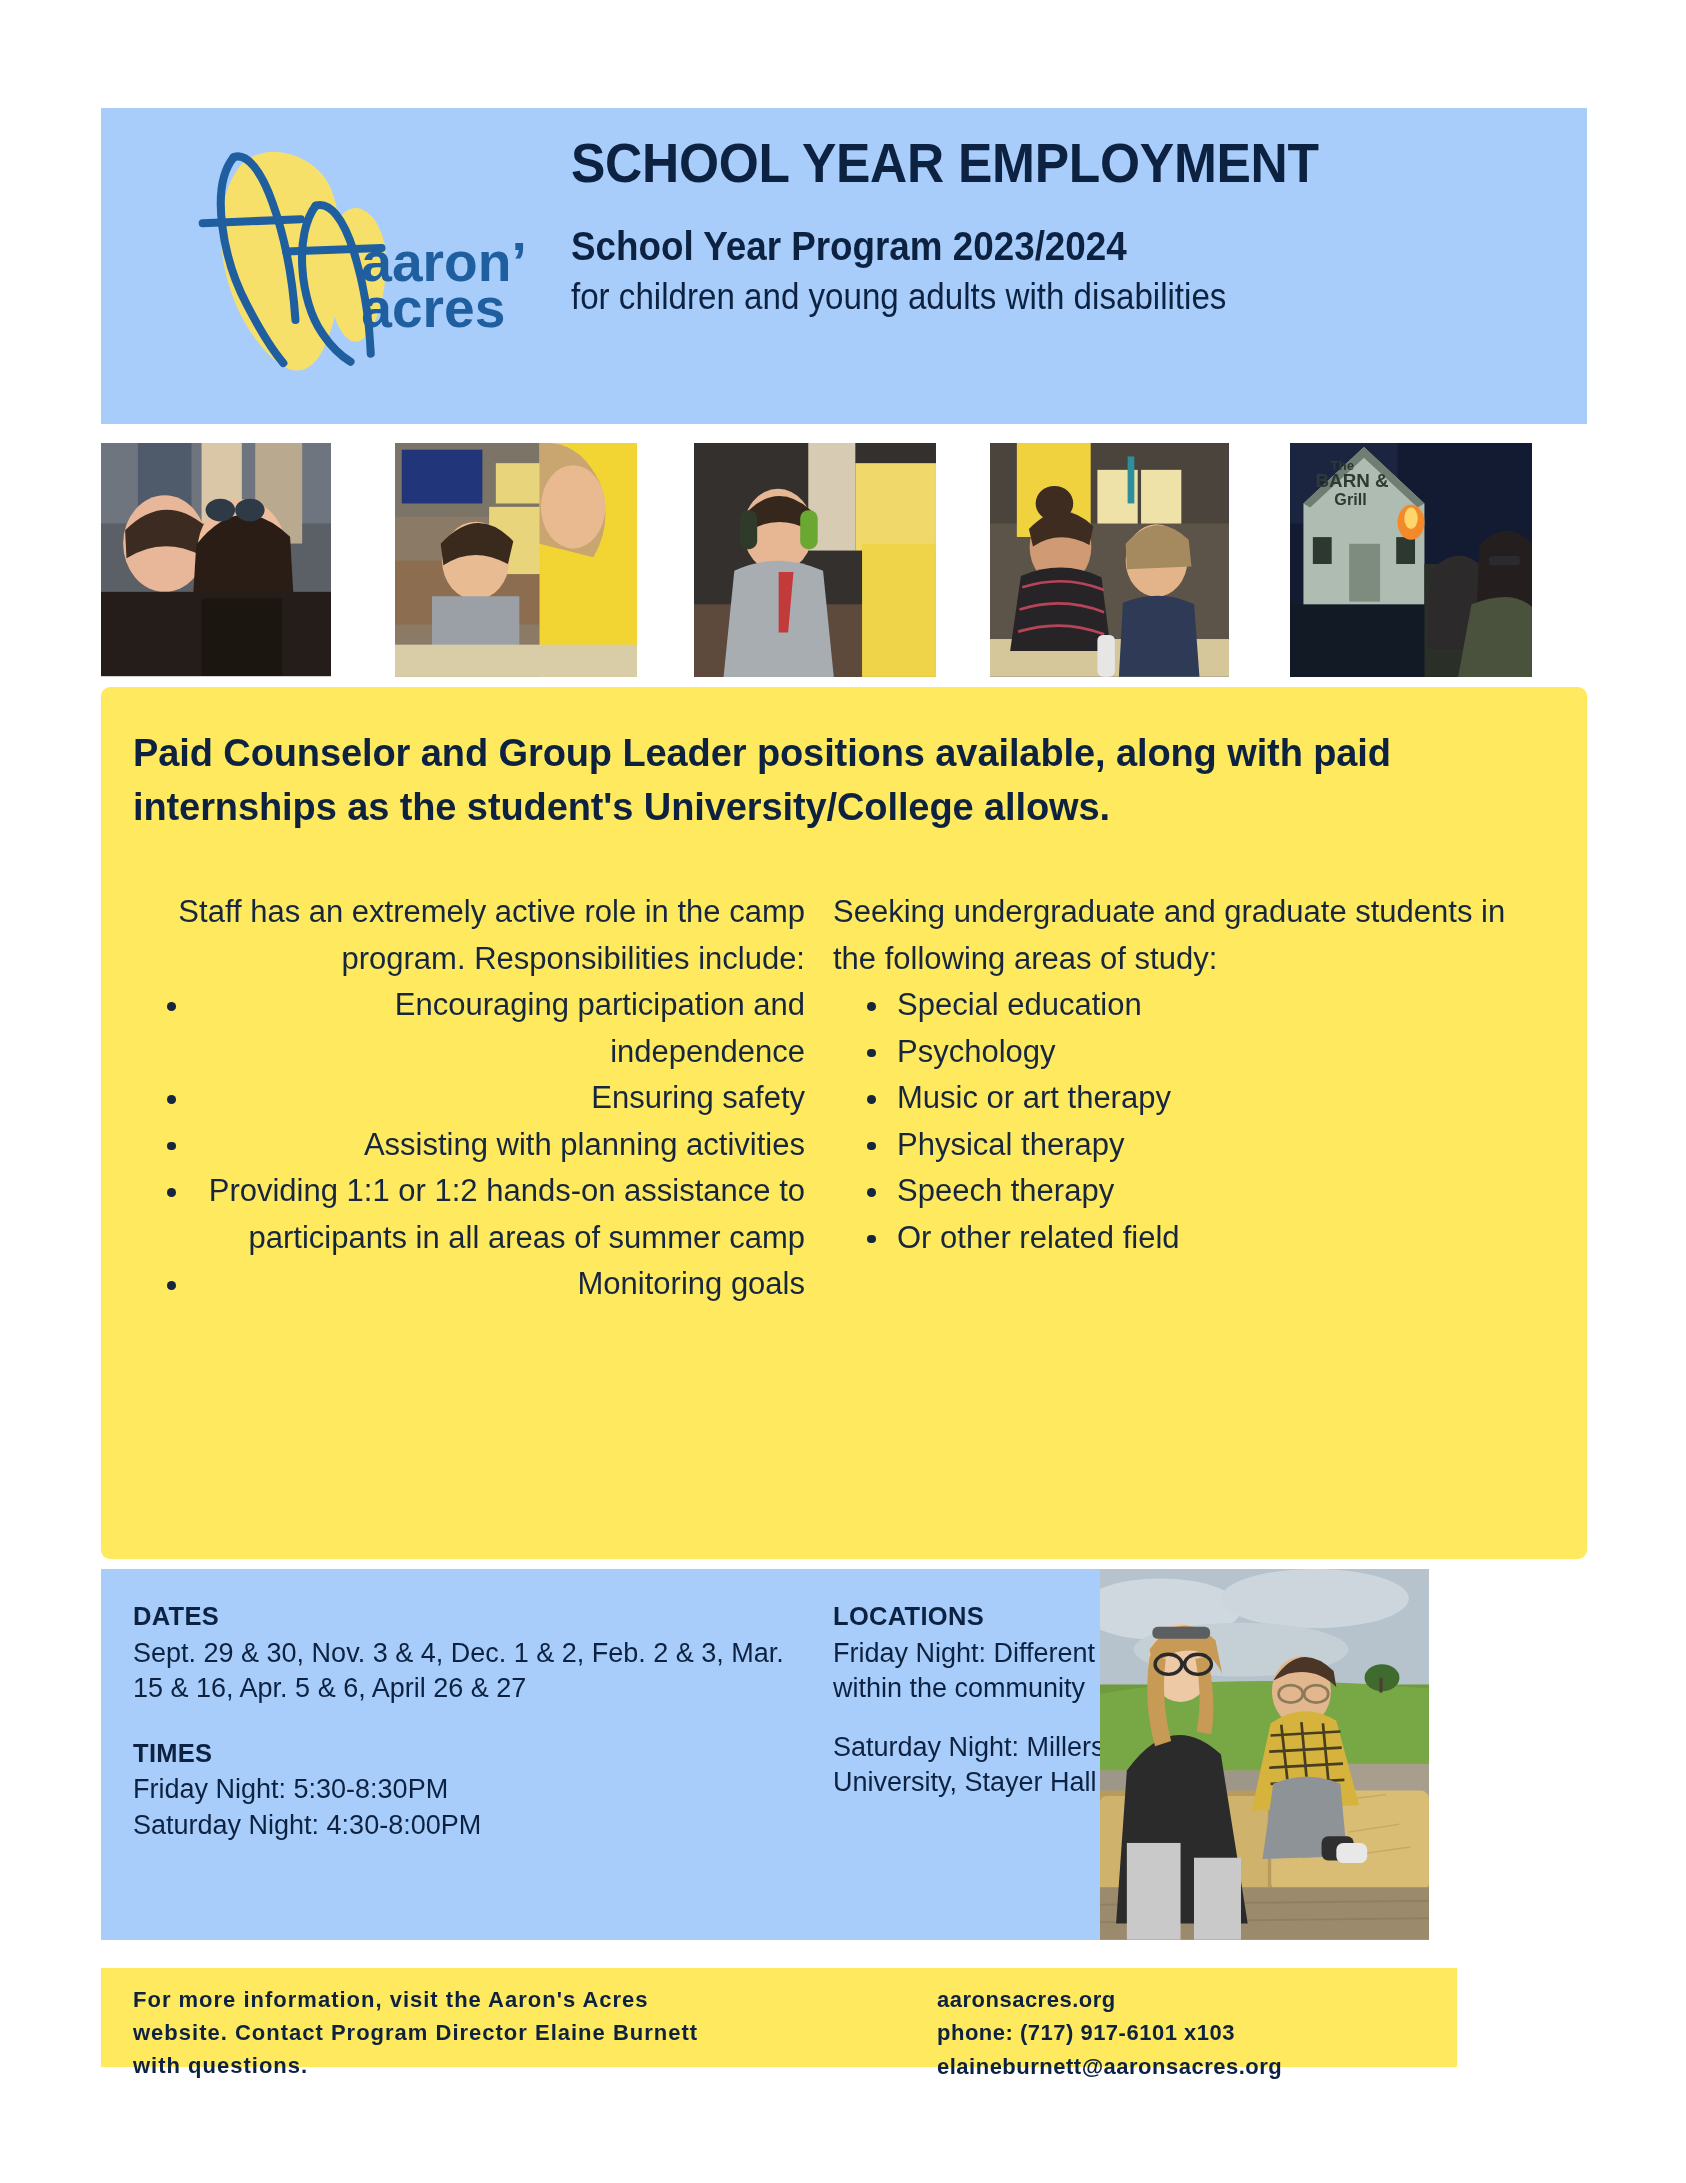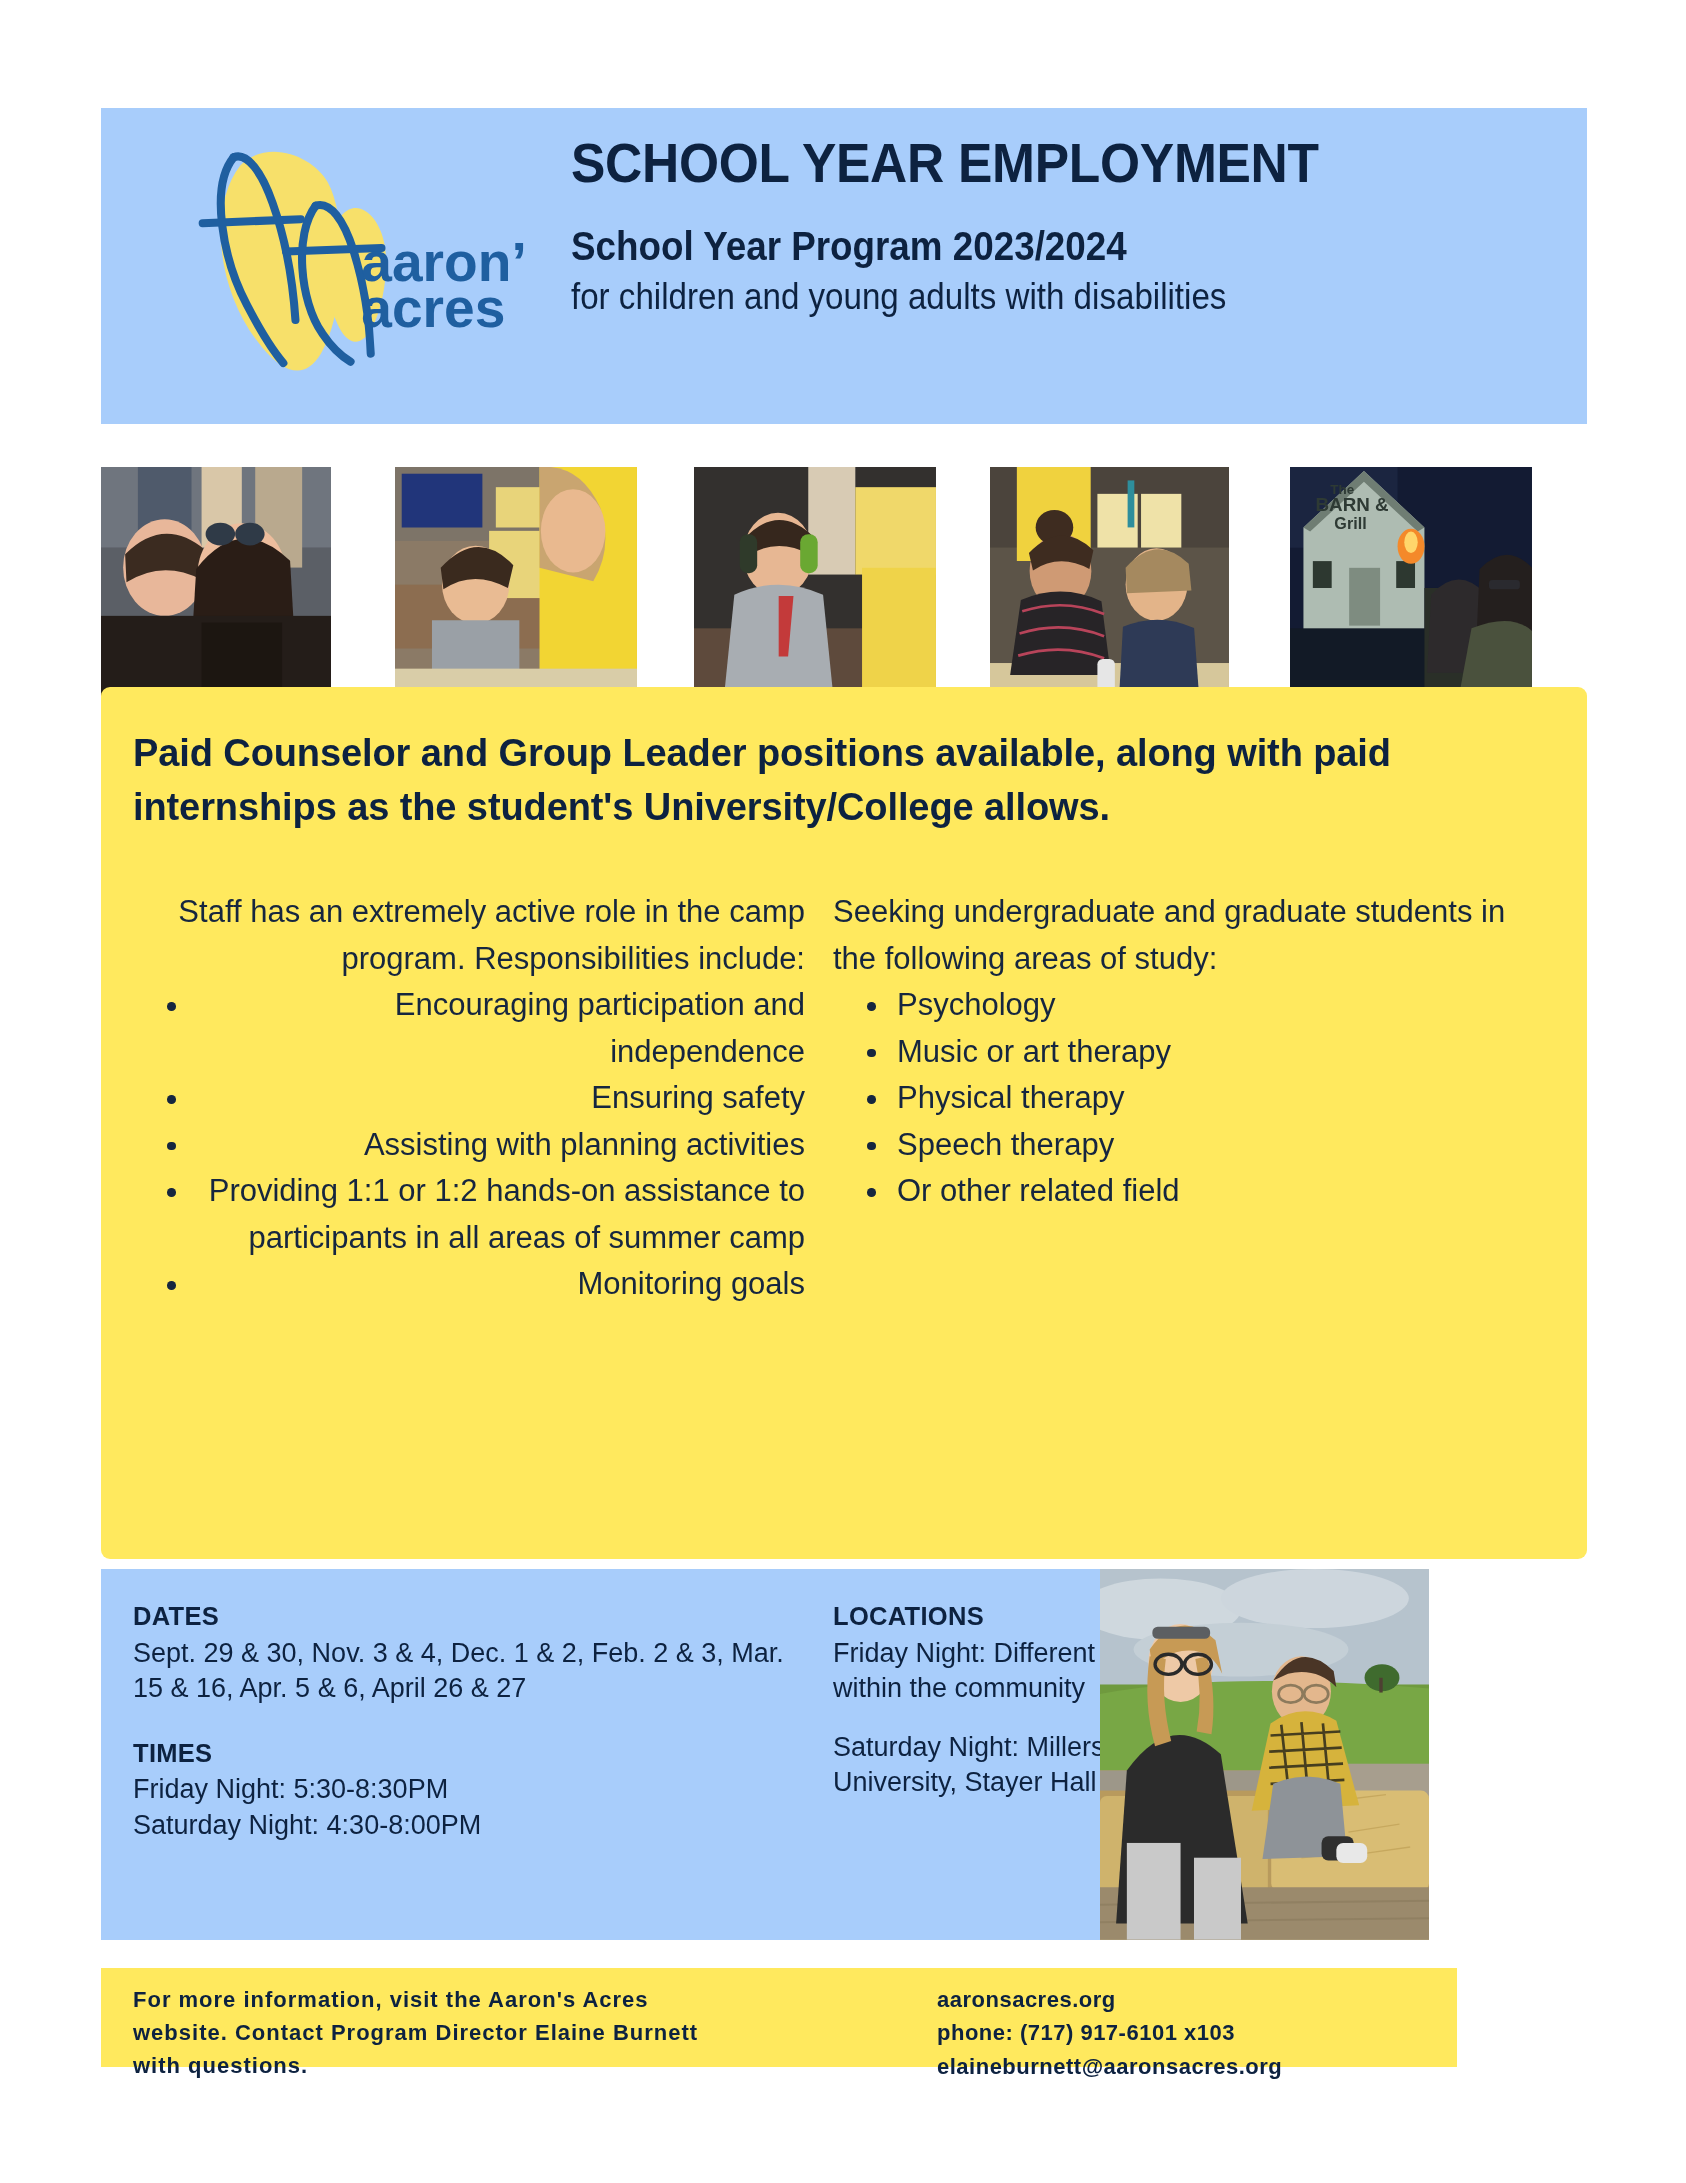--- a/index.html
+++ b/index.html
@@ -77,21 +77,20 @@
     white-space: nowrap;
   }
 
   
   .photo-strip {
     position: absolute;
     left: 101px;
     top: 443px;
     width: 1486px;
     height: 234px;
-    margin-top: 24px;
   }
   .photo {
     position: absolute;
     top: 0;
     height: 234px;
     overflow: hidden;
     background: #cfcfcf;
   }
   .ph-img { position: absolute; inset: 0; }
 
@@ -374,20 +373,21 @@
         <li>Ensuring safety</li>
         <li>Assisting with planning activities</li>
         <li>Providing 1:1 or 1:2 hands-on assistance to participants in all areas of summer camp</li>
         <li>Monitoring goals</li>
       </ul>
     </div>
 
     <div class="col col-right">
       <p>Seeking undergraduate and graduate students in the following areas of study:</p>
       <ul>
+        <li>Special education</li>
         <li>Psychology</li>
         <li>Music or art therapy</li>
         <li>Physical therapy</li>
         <li>Speech therapy</li>
         <li>Or other related field</li>
       </ul>
     </div>
   </div>
 
   <div class="blue-info">

